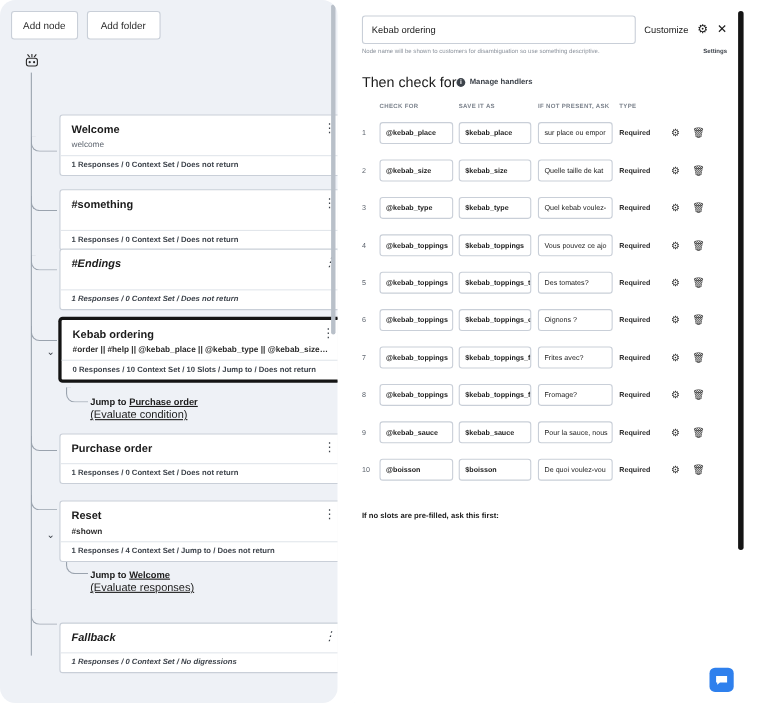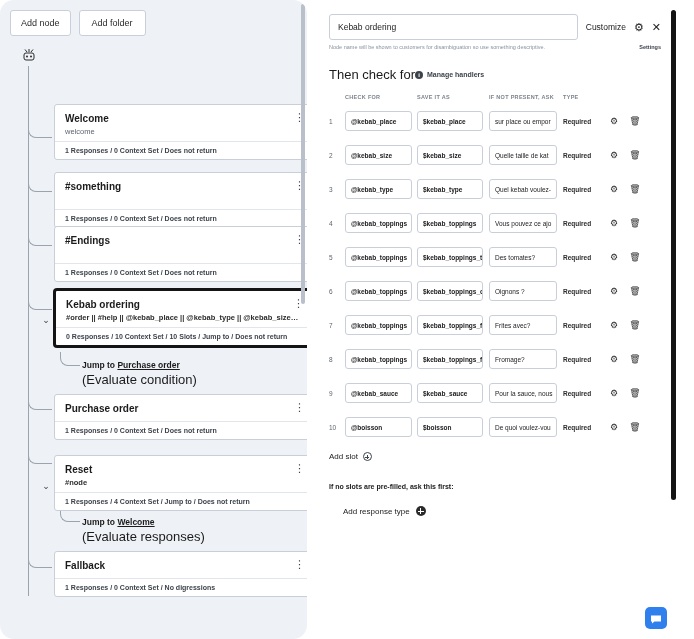--- a/index.html
+++ b/index.html
@@ -144,21 +144,22 @@
     font-size: 8.5px;
     font-weight: bold;
     color: #1b1b1b;
     line-height: 1.35;
   }
   .jump .link {
     text-decoration: underline;
   }
   .jump .cond {
     font-weight: normal;
-    font-size: 13px;
+    font-size: 10px;
+    text-decoration: underline;
   }
 
   .left-scrollbar {
     position: absolute;
     right: 2px;
     top: 4px;
     width: 4px;
     height: 300px;
     background: #b9c0c9;
     border-radius: 2px;
@@ -444,21 +445,21 @@
 
       <div class="node" style="top:126px;">
         <div class="node-body">
           <div class="node-title">#something</div>
           <div class="node-sub"></div>
           <div class="kebab-menu">⋮</div>
         </div>
         <div class="node-footer">1 Responses / 0 Context Set / Does not return</div>
       </div>
 
-      <div class="node" style="top:180px;">
+      <div class="node" style="top:180px;font-style:italic;">
         <div class="node-body">
           <div class="node-title">#Endings</div>
           <div class="node-sub"></div>
           <div class="kebab-menu">⋮</div>
         </div>
         <div class="node-footer">1 Responses / 0 Context Set / Does not return</div>
       </div>
 
       <div class="chevron" style="top:268px;">⌄</div>
       <div class="node selected" style="top:243px;">
@@ -480,32 +481,32 @@
           <div class="node-title">Purchase order</div>
           <div class="kebab-menu">⋮</div>
         </div>
         <div class="node-footer">1 Responses / 0 Context Set / Does not return</div>
       </div>
 
       <div class="chevron" style="top:434px;">⌄</div>
       <div class="node" style="top:409px;">
         <div class="node-body">
           <div class="node-title">Reset</div>
-          <div class="node-sub bold">#node</div>
+          <div class="node-sub bold">#shown</div>
           <div class="kebab-menu">⋮</div>
         </div>
         <div class="node-footer">1 Responses / 4 Context Set / Jump to / Does not return</div>
       </div>
 
       <div class="jump" style="top:471px;">
         <div><span>Jump to </span><span class="link">Welcome</span></div>
         <div class="cond">(Evaluate responses)</div>
       </div>
 
-      <div class="node" style="top:505px;">
+      <div class="node" style="top:520px;font-style:italic;">
         <div class="node-body">
           <div class="node-title">Fallback</div>
           <div class="kebab-menu">⋮</div>
         </div>
         <div class="node-footer">1 Responses / 0 Context Set / No digressions</div>
       </div>
 
     </div>
 
     <div class="left-scrollbar"></div>
@@ -640,31 +641,23 @@
         <div class="idx">10</div>
         <div class="cell-input check">@boisson</div>
         <div class="cell-input save">$boisson</div>
         <div class="cell-input ask">De quoi voulez-vou</div>
         <div class="cell-type">Required</div>
         <div class="cell-gear">⚙</div>
         <div class="cell-trash">🗑</div>
       </div>
     </div>
 
-    <div class="add-slot">
-      <span>Add slot</span>
-      <span class="circ"></span>
-    </div>
 
     <div class="prefilled">If no slots are pre-filled, ask this first:</div>
 
-    <div class="add-resp">
-      <span>Add response type</span>
-      <span class="circ-filled"></span>
-    </div>
 
     <div class="right-scrollbar"></div>
     <div class="fab">
       <svg width="12" height="12" viewBox="0 0 12 12" aria-hidden="true" style="vertical-align:middle">
         <path d="M1 2.5h10v6H4.5L2 10.5V8.5H1z" fill="#ffffff"></path>
       </svg>
     </div>
   </div>
 
 </div>

